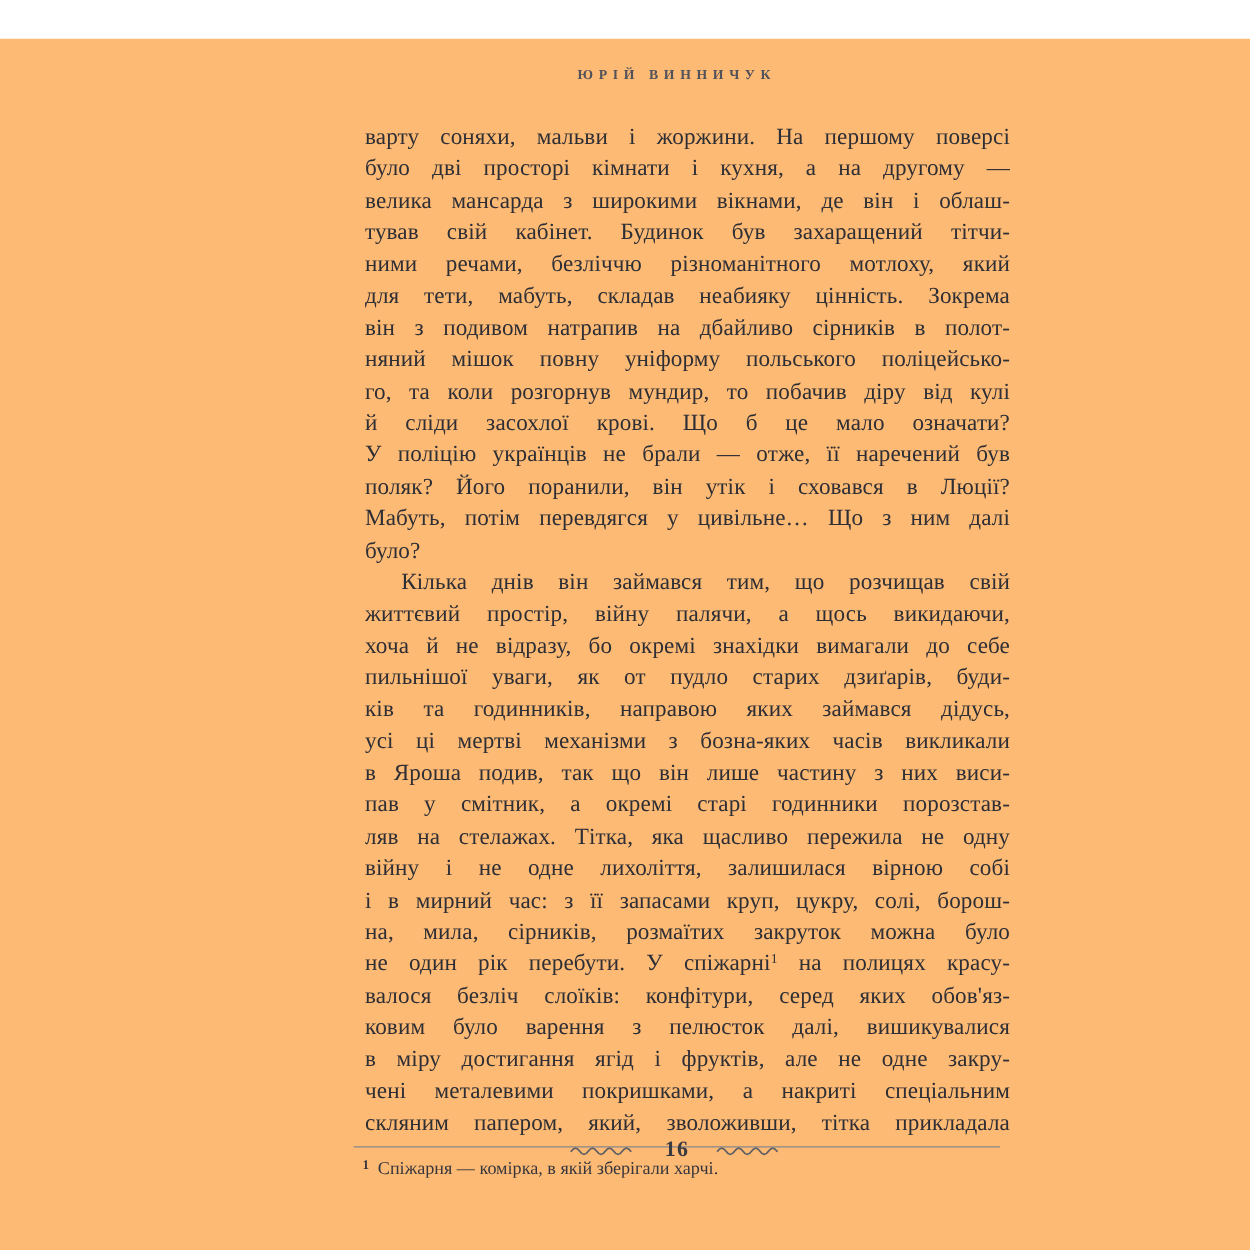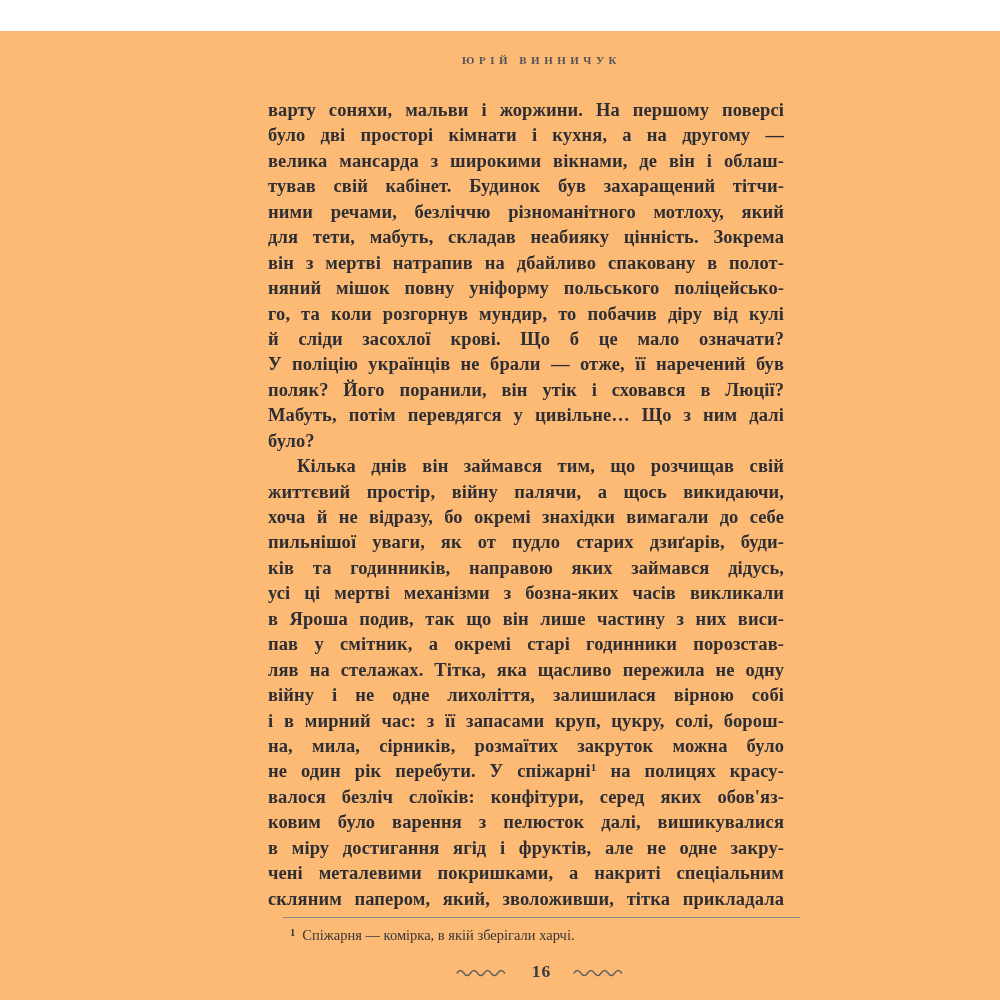--- a/index.html
+++ b/index.html
@@ -16,21 +16,21 @@
     top:23px;left:283px;width:517px;
     text-align:center;
     font-family:"Liberation Serif", serif;
     font-size:11px;
     font-weight:700;
     letter-spacing:4.5px;
     color:#52525a;
   }
   .text-block{
     position:absolute;
-    top:67px;left:268px;width:516px;font-weight:bold;
+    top:67px;left:292px;width:516px;
   }
   .line{
     font-size:18.5px;
     line-height:25.45px;
     height:25.45px;
     color:#2e2e35;
     text-align:justify;
     text-align-last:justify;
     overflow:hidden;
     letter-spacing:0.1px;
@@ -55,21 +55,21 @@
     line-height:20px;
   }
   .footnote sup{
     font-size:10.5px;
     font-weight:700;
     vertical-align:4px;
     margin-right:7px;
   }
   .footer{
     position:absolute;
-    top:930px;left:283px;width:517px;
+    top:878px;left:283px;width:517px;
     display:flex;
     justify-content:center;
     align-items:center;
     gap:22px;
   }
   .pagenum{
     font-size:17.5px;
     font-weight:700;
     letter-spacing:1px;
     color:#3a3a41;
@@ -90,21 +90,21 @@
 
   <div class="running-header">ЮРІЙ ВИННИЧУК</div>
 
   <div class="text-block" id="text-block">
       <div class="line">варту соняхи, мальви і жоржини. На першому поверсі</div>
       <div class="line">було дві просторі кімнати і кухня, а на другому —</div>
       <div class="line">велика мансарда з широкими вікнами, де він і облаш-</div>
       <div class="line">тував свій кабінет. Будинок був захаращений тітчи-</div>
       <div class="line">ними речами, безліччю різноманітного мотлоху, який</div>
       <div class="line">для тети, мабуть, складав неабияку цінність. Зокрема</div>
-      <div class="line">він з мертві натрапив на дбайливо спаковану в полот-</div>
+      <div class="line">він з подивом натрапив на дбайливо сірників в полот-</div>
       <div class="line">няний мішок повну уніформу польського поліцейсько-</div>
       <div class="line">го, та коли розгорнув мундир, то побачив діру від кулі</div>
       <div class="line">й сліди засохлої крові. Що б це мало означати?</div>
       <div class="line">У поліцію українців не брали — отже, її наречений був</div>
       <div class="line">поляк? Його поранили, він утік і сховався в Люції?</div>
       <div class="line">Мабуть, потім перевдягся у цивільне… Що з ним далі</div>
       <div class="line para-end">було?</div>
       <div class="line indent">Кілька днів він займався тим, що розчищав свій</div>
       <div class="line">життєвий простір, війну палячи, а щось викидаючи,</div>
       <div class="line">хоча й не відразу, бо окремі знахідки вимагали до себе</div>

